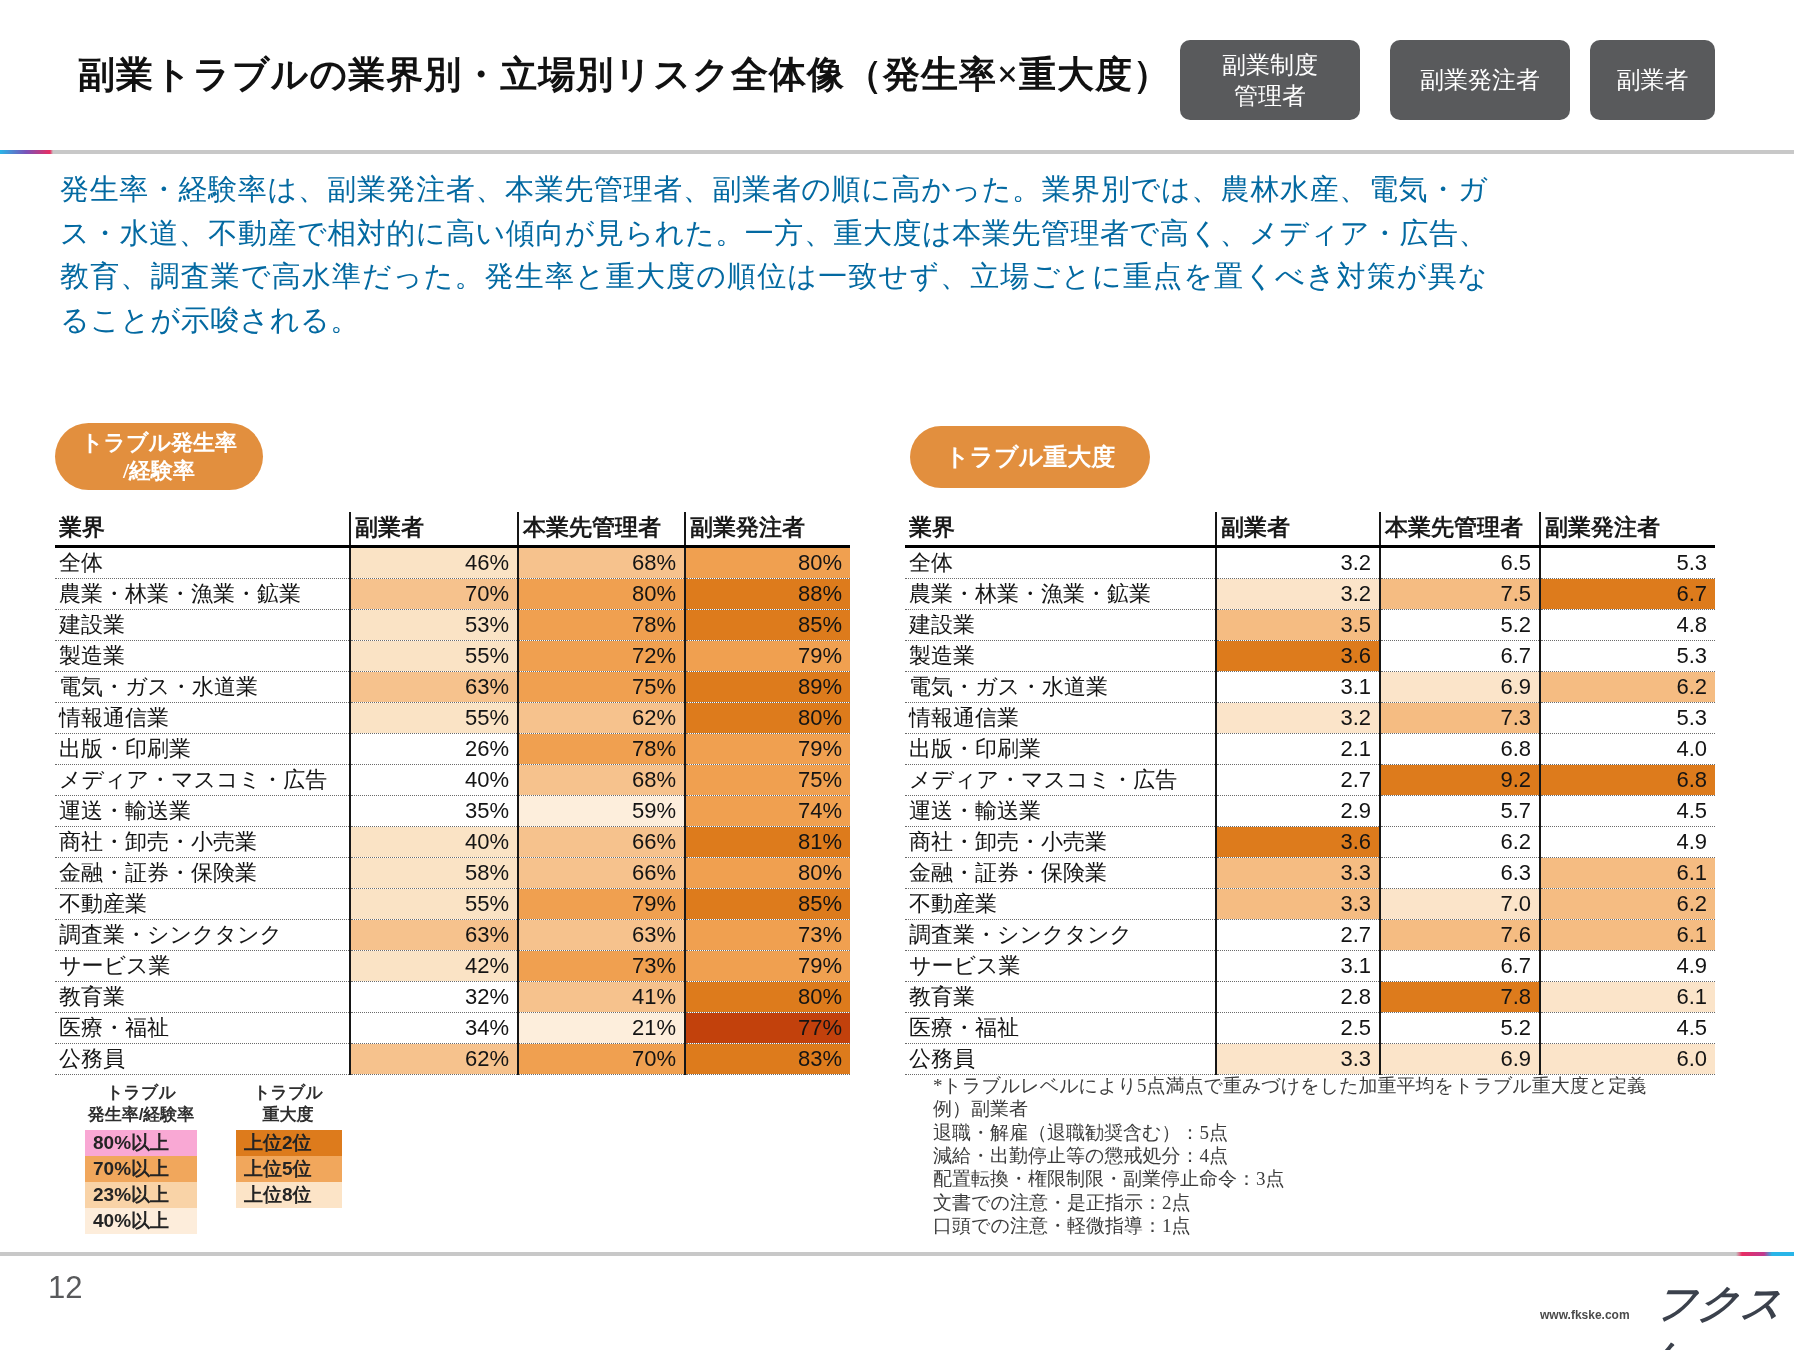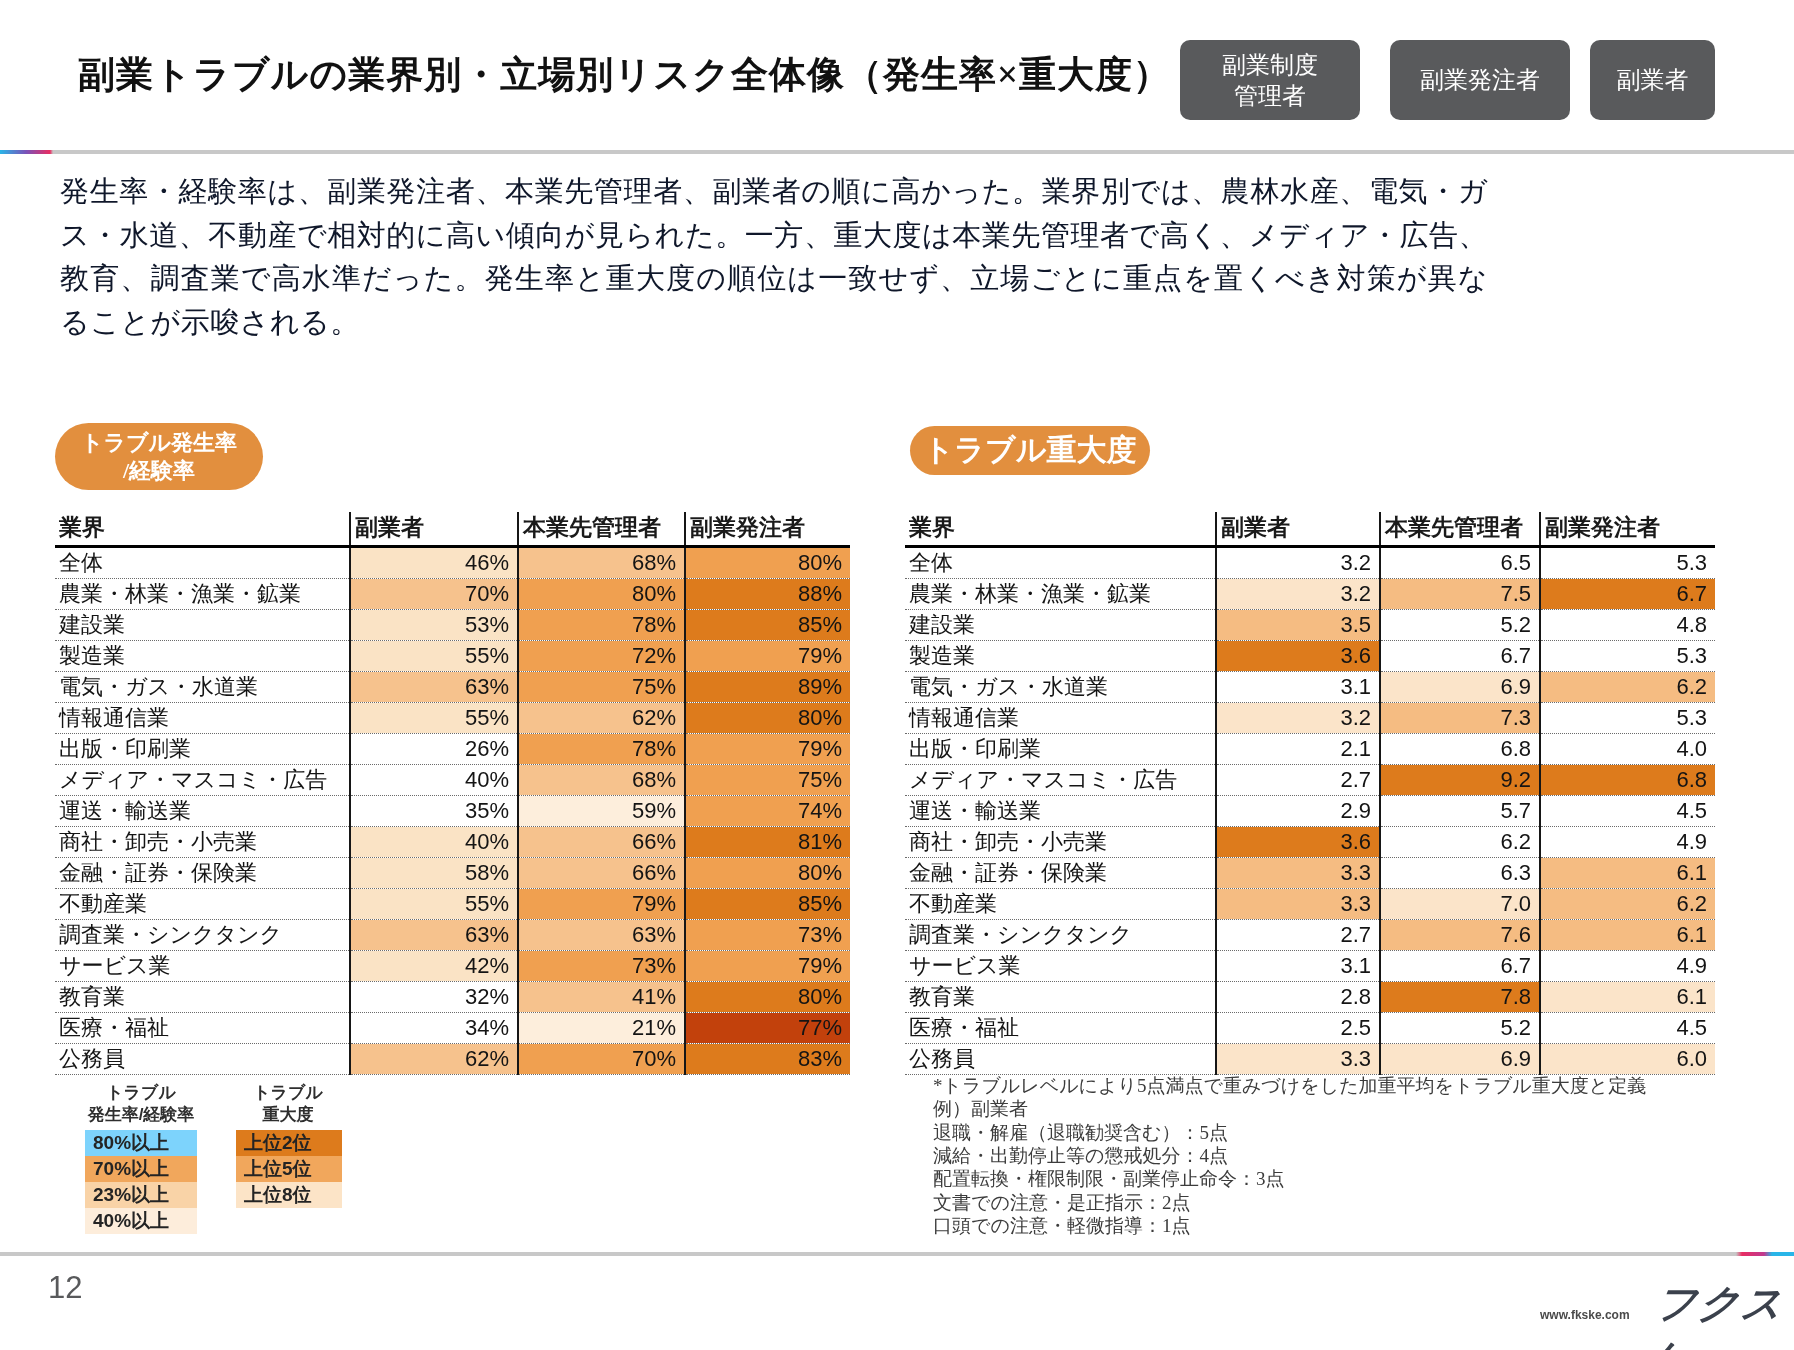--- a/index.html
+++ b/index.html
@@ -15,28 +15,28 @@
            font-size:24px;line-height:1.3;white-space:pre-line;}
   #tag1{left:1180px;width:180px;}
   #tag2{left:1390px;width:180px;}
   #tag3{left:1590px;width:125px;}
   .divider{position:absolute;left:0;width:1794px;height:4px;}
   #divider-top{top:150px;background:linear-gradient(90deg,#29B5E8 0px,#7A52B8 26px,#E82D62 50px,#C8C8C8 53px,#C8C8C8 100%);}
   #divider-bottom{top:1252px;background:linear-gradient(90deg,#C8C8C8 0px,#C8C8C8 1736px,#E82D62 1742px,#C0398F 1764px,#29B5E8 1772px,#29B5E8 100%);}
 
   
   .summary{position:absolute;left:60px;top:170px;width:1428px;font-size:29px;line-height:1.5;
-           color:#0f172a;text-align:justify;letter-spacing:0.5px;}
+           color:#0369a1;text-align:justify;letter-spacing:0.5px;font-family:Liberation Mono, monospace;}
 
   
   .badge{position:absolute;background:#E28F3E;color:#fff;border-radius:34px;
          display:flex;align-items:center;justify-content:center;text-align:center;
          font-weight:bold;white-space:pre-line;}
   #badge-occurrence{left:55px;top:423px;width:208px;height:67px;font-size:22px;line-height:1.25;}
-  #badge-severity{left:910px;top:426px;width:240px;height:49px;font-size:30px;}
+  #badge-severity{left:910px;top:426px;width:240px;height:62px;font-size:24px;}
 
   
   .tbl{position:absolute;top:512px;border-collapse:collapse;table-layout:fixed;}
   #occurrence-table{left:55px;width:795px;}
   #severity-table{left:905px;width:810px;}
   .tbl th{font-size:23px;font-weight:bold;text-align:left;border-bottom:3px solid #000;
           height:30px;padding:0 0 2px 4px;white-space:nowrap;overflow:hidden;}
   .tbl td{height:25px;font-size:22px;padding:0;white-space:nowrap;overflow:hidden;color:#141414;}
   .tbl td.ind{padding-left:4px;}
   .tbl td.val{text-align:right;padding-right:8px;}
@@ -318,21 +318,21 @@
         <td class="val bL" style="background: rgb(251, 228, 201);">3.3</td>
         <td class="val bL" style="background: rgb(251, 228, 201);">6.9</td>
         <td class="val bL" style="background: rgb(251, 228, 201);">6.0</td>
       </tr>
     </tbody>
 </table>
 
 <div class="legend-title" id="legend-occ-title">トラブル
 発生率/経験率</div>
 <div class="legend-box" id="legend-occ-box">
-  <div class="legend-item" style="background: #7dd3fc;">80%以上</div>
+  <div class="legend-item" style="background: #f9a8d4;">80%以上</div>
   <div class="legend-item" style="background: rgb(241, 167, 92);">70%以上</div>
   <div class="legend-item" style="background: rgb(249, 211, 167);">23%以上</div>
   <div class="legend-item" style="background: rgb(253, 237, 219);">40%以上</div>
 </div>
 <div class="legend-title" id="legend-sev-title">トラブル
 重大度</div>
 <div class="legend-box" id="legend-sev-box">
   <div class="legend-item" style="background: rgb(221, 123, 28);">上位2位</div>
   <div class="legend-item" style="background: rgb(241, 167, 92);">上位5位</div>
   <div class="legend-item" style="background: rgb(252, 228, 199);">上位8位</div>

